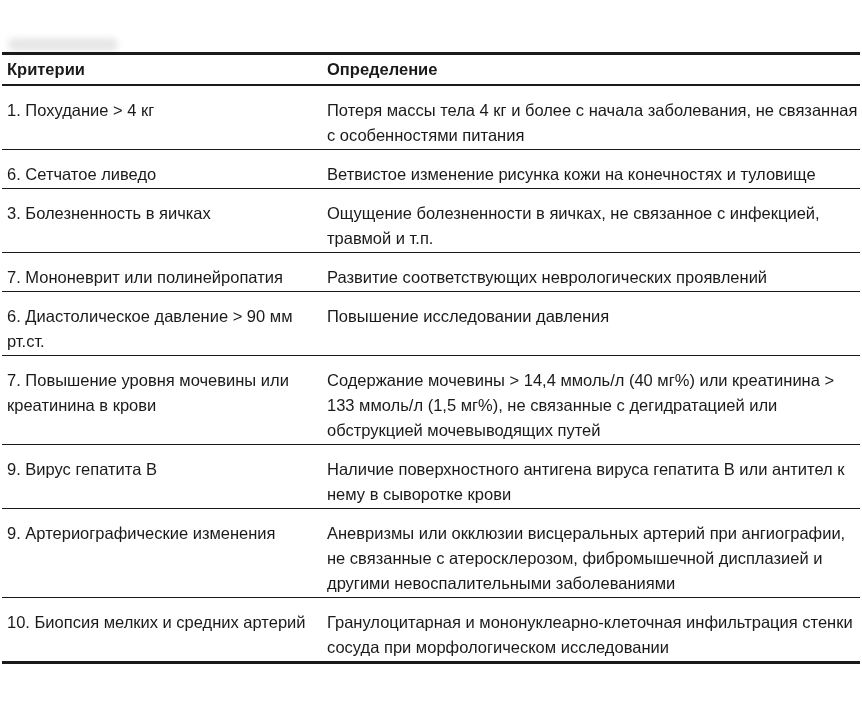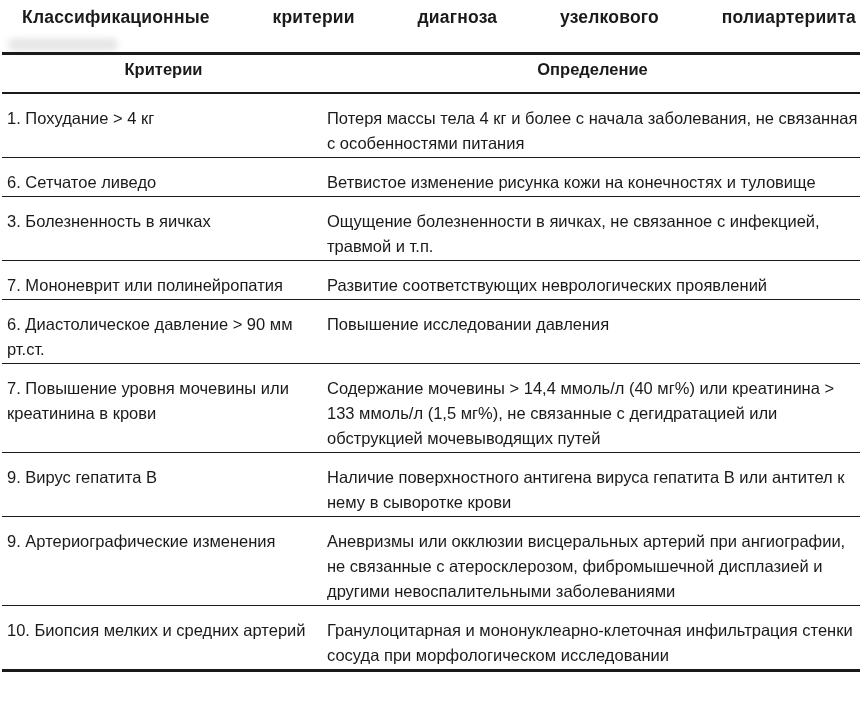--- a/index.html
+++ b/index.html
@@ -50,38 +50,37 @@
     width:858px;
     border-collapse:collapse;
     table-layout:fixed;
     border-top:3px solid var(--ink);
     border-bottom:3px solid var(--ink);
     font-size:16.5px;
     line-height:25px;
   }
   col.c1{width:320px;}
   th{
-    text-align:center;
+    text-align:left;
     font-weight:bold;
-    padding:2px 2px 10px 5px;
+    padding:2px 2px 2px 5px;
     border-bottom:2px solid var(--ink);
     vertical-align:top;
   }
   td{
     padding:12px 2px 1px 5px;
     vertical-align:top;
     border-bottom:1.5px solid var(--ink);
   }
   tbody tr:last-child td{border-bottom:none;}
 </style>
 </head>
 <body>
 
 <div class="page">
-  <h1 class="title">Классификационные критерии диагноза узелкового полиартериита</h1>
   <div class="smudge"></div>
 
   <table class="criteria">
     <colgroup>
       <col class="c1">
       <col class="c2">
     </colgroup>
     <thead>
       <tr>
         <th>Критерии</th>

